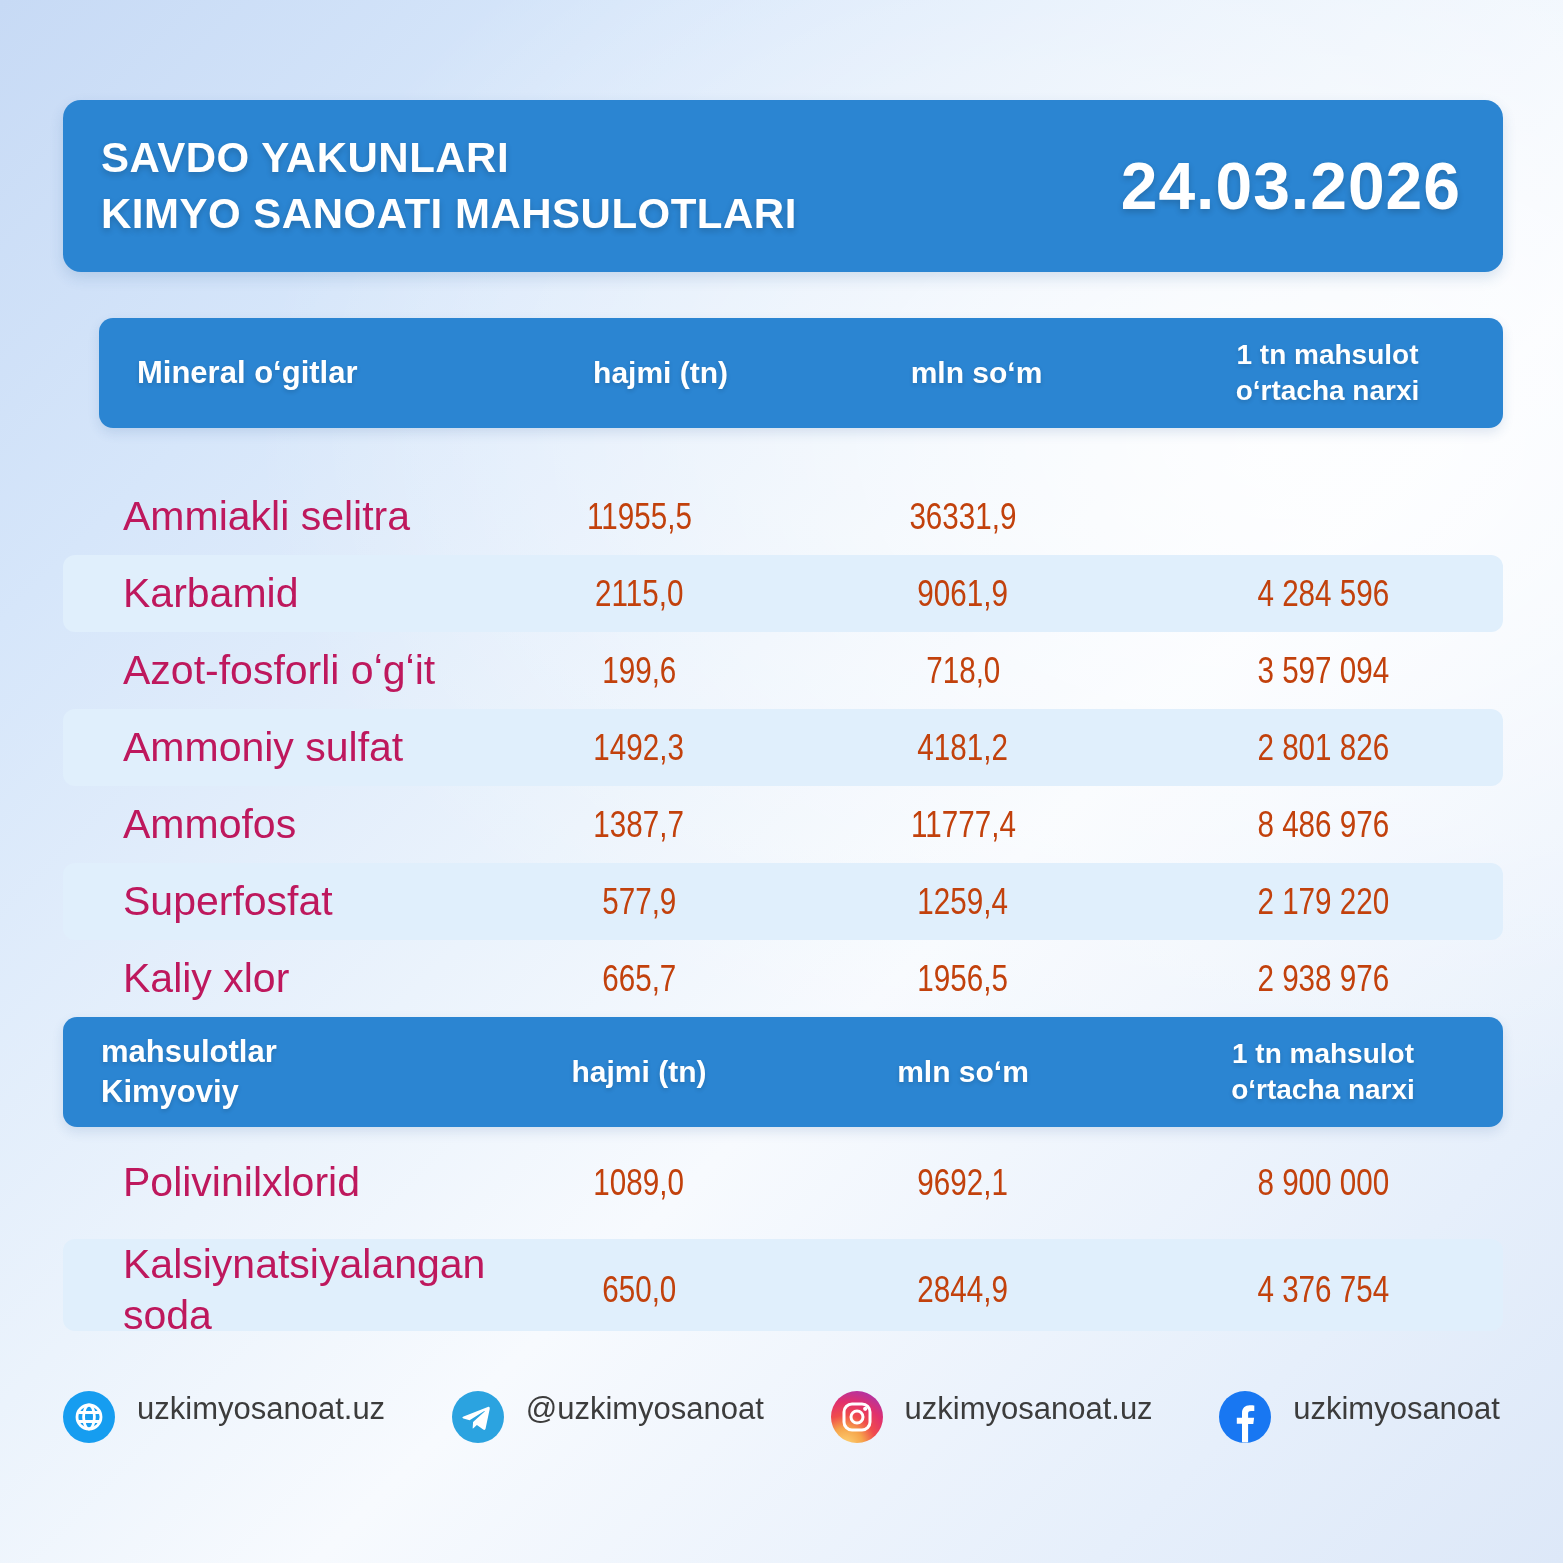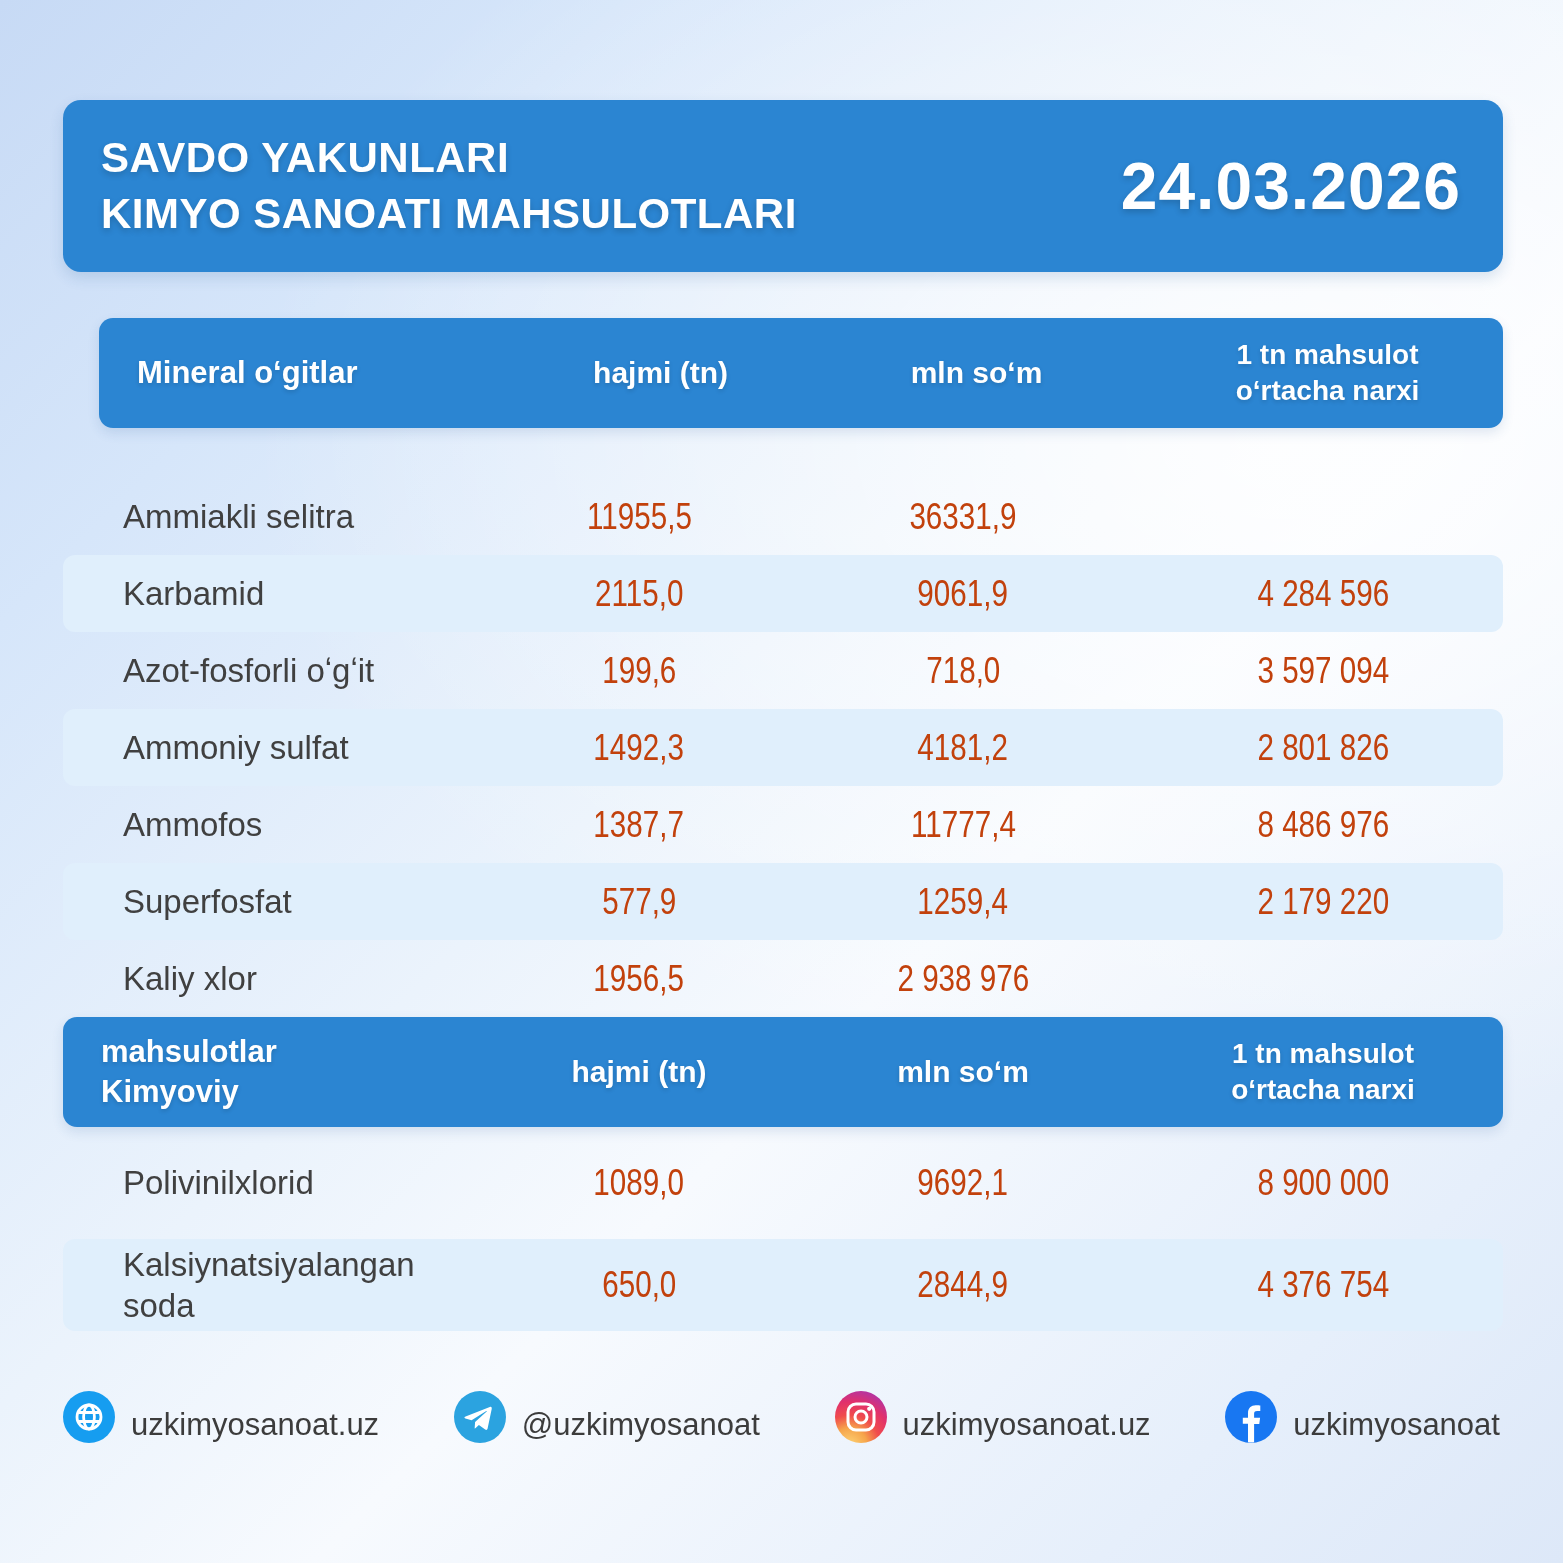--- a/index.html
+++ b/index.html
@@ -87,22 +87,22 @@
     display: grid;
     grid-template-columns: 30% 20% 25% 25%;
     align-items: center;
     border-radius: 12px;
   }
   .trow.band { background: #e0effc; }
   .trow.tall-1 { height: 112px; }
   .trow.tall-2 { height: 92px; }
   .cell-name {
     padding-left: 60px;
-    font-size: 33px;
-    color: #404040;
+    font-size: 41px;
+    color: #be185d;
     line-height: 1.25;
   }
   .cell-name span { display: inline-block; max-width: 355px; }
   .cell-val {
     text-align: center;
     color: #c2410c;
   }
   .num {
     display: inline-block;
     font-size: 37px;
@@ -114,22 +114,22 @@
   
   .footer {
     margin-top: 60px;
     display: flex;
     justify-content: space-between;
     align-items: center;
     padding: 0 63px 0 63px;
   }
   .social {
     display: flex;
-    align-items: flex-end;
-    gap: 16px;
+    align-items: flex-start;
+    gap: 22px;
   }
   .social .icon {
     width: 52px;
     height: 52px;
     flex: 0 0 auto;
   }
   .social .icon svg { width: 52px; height: 52px; display: block; }
   .social .handle {
     font-size: 31px;
     color: #3c3c3c;
@@ -190,20 +190,21 @@
       <div class="cell-val"><span class="num">8 486 976</span></div>
     </div>
     <div class="trow band">
       <div class="cell-name"><span>Superfosfat</span></div>
       <div class="cell-val"><span class="num">577,9</span></div>
       <div class="cell-val"><span class="num">1259,4</span></div>
       <div class="cell-val"><span class="num">2 179 220</span></div>
     </div>
     <div class="trow">
       <div class="cell-name"><span>Kaliy xlor</span></div>
+      <div class="cell-val"><span class="num">665,7</span></div>
       <div class="cell-val"><span class="num">1956,5</span></div>
       <div class="cell-val"><span class="num">2 938 976</span></div>
     </div>
   </div>
 
   <div class="thead thead-2">
     <div class="th-name">
       <span>mahsulotlar</span>
       <span>Kimyoviy</span>
     </div>

